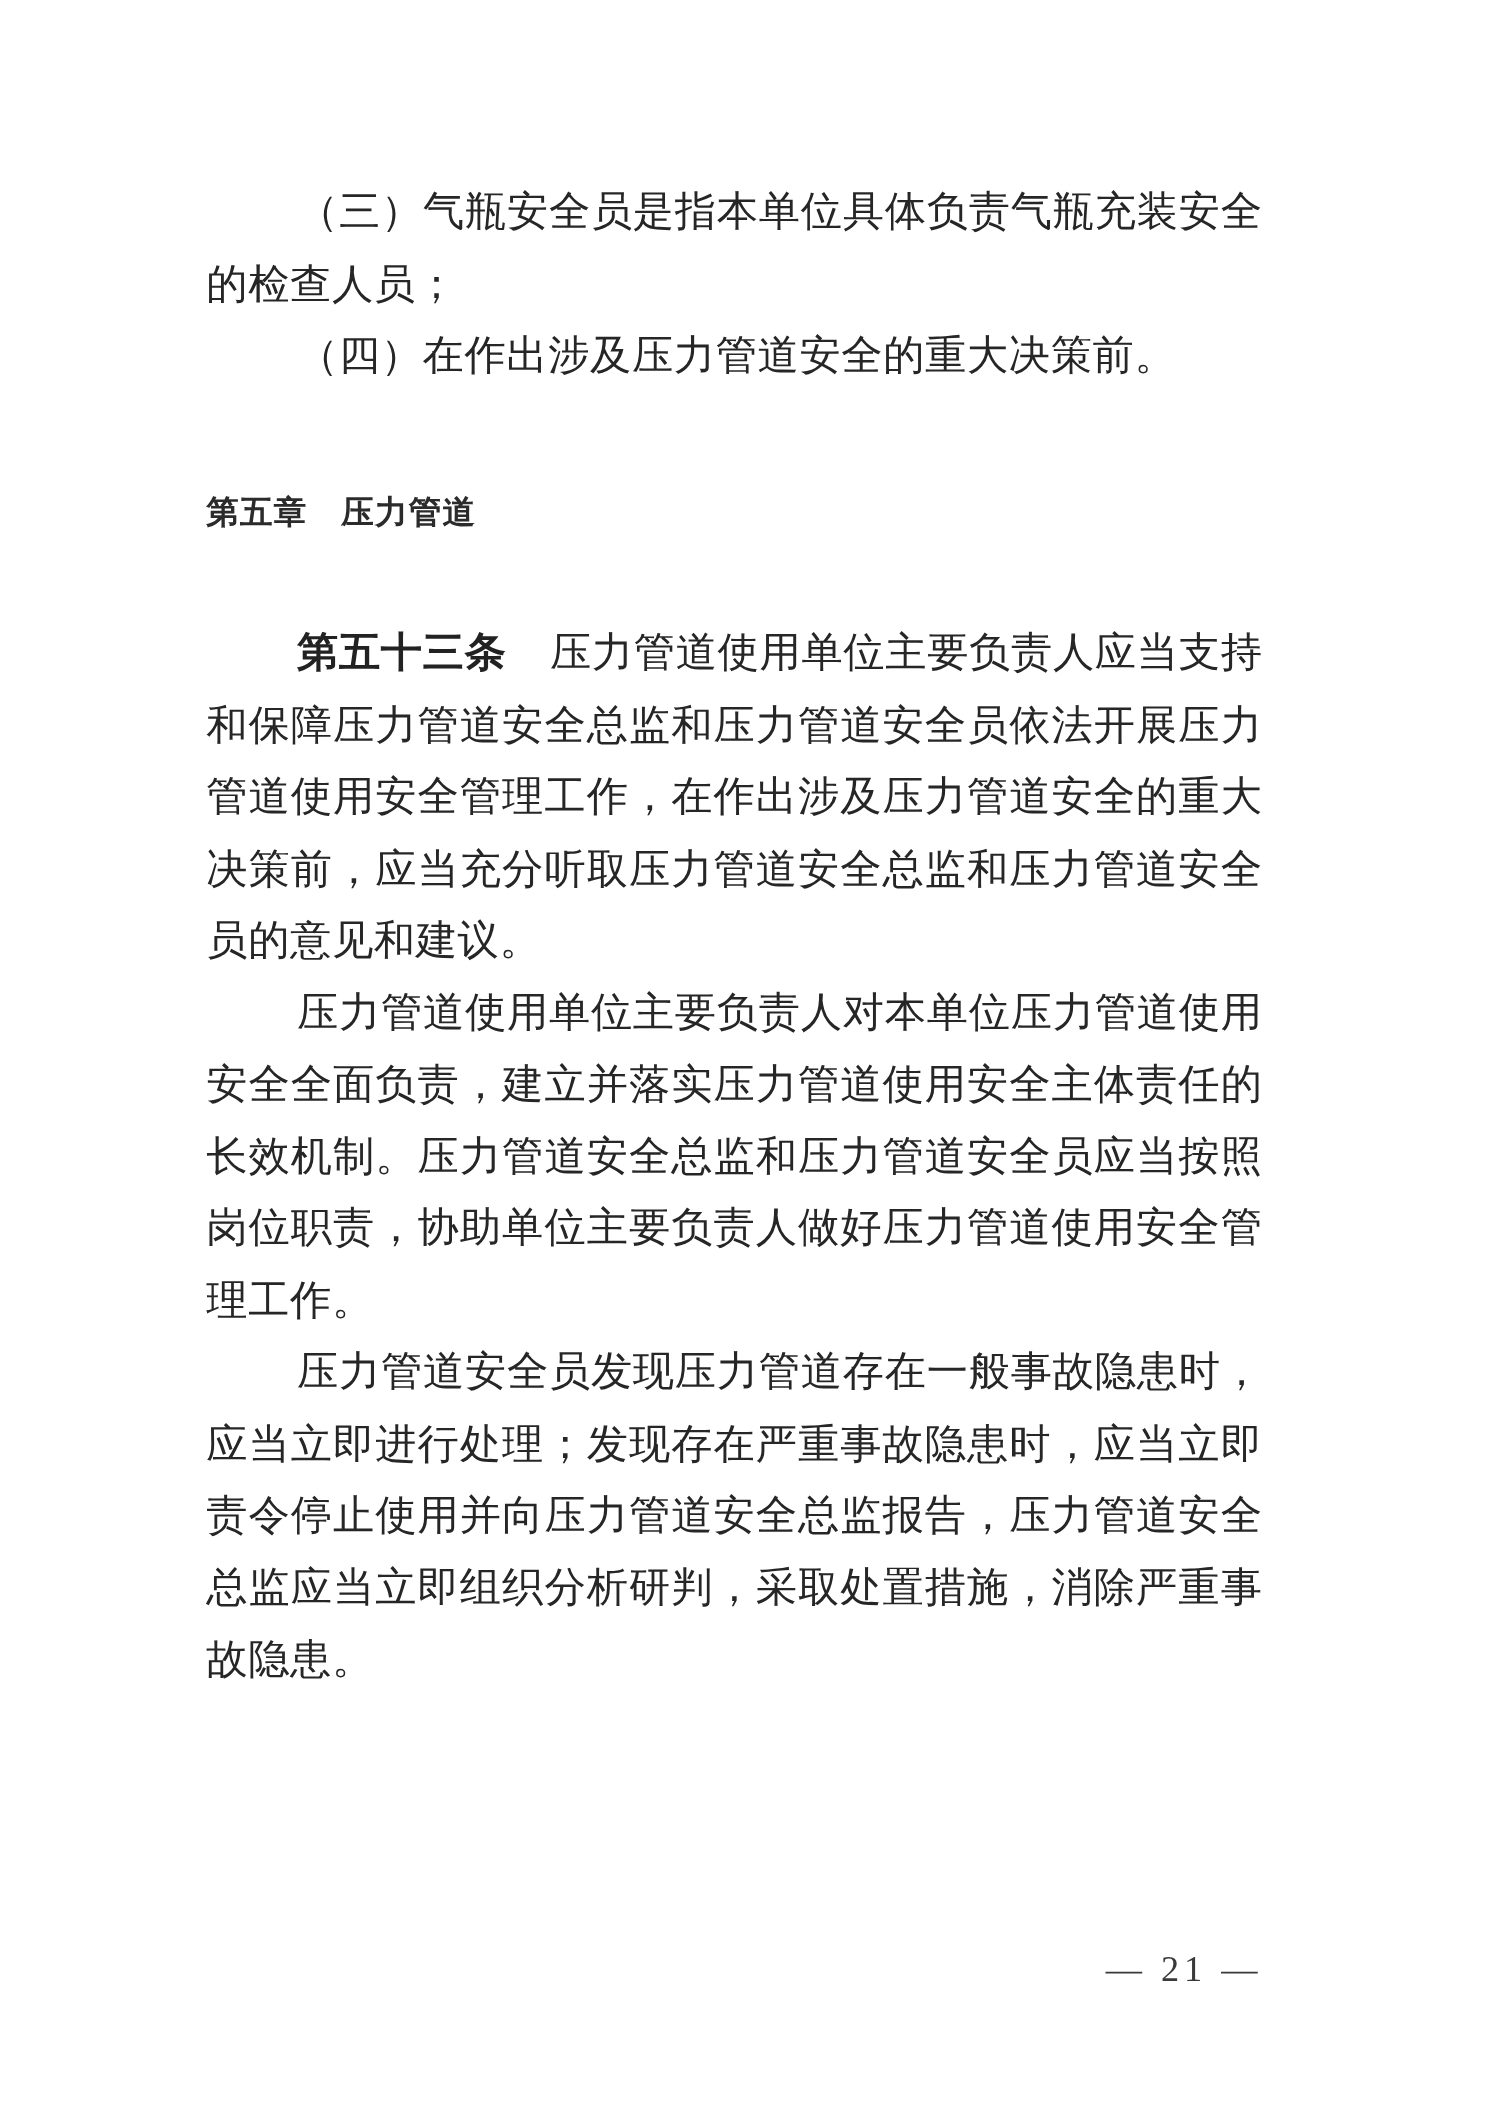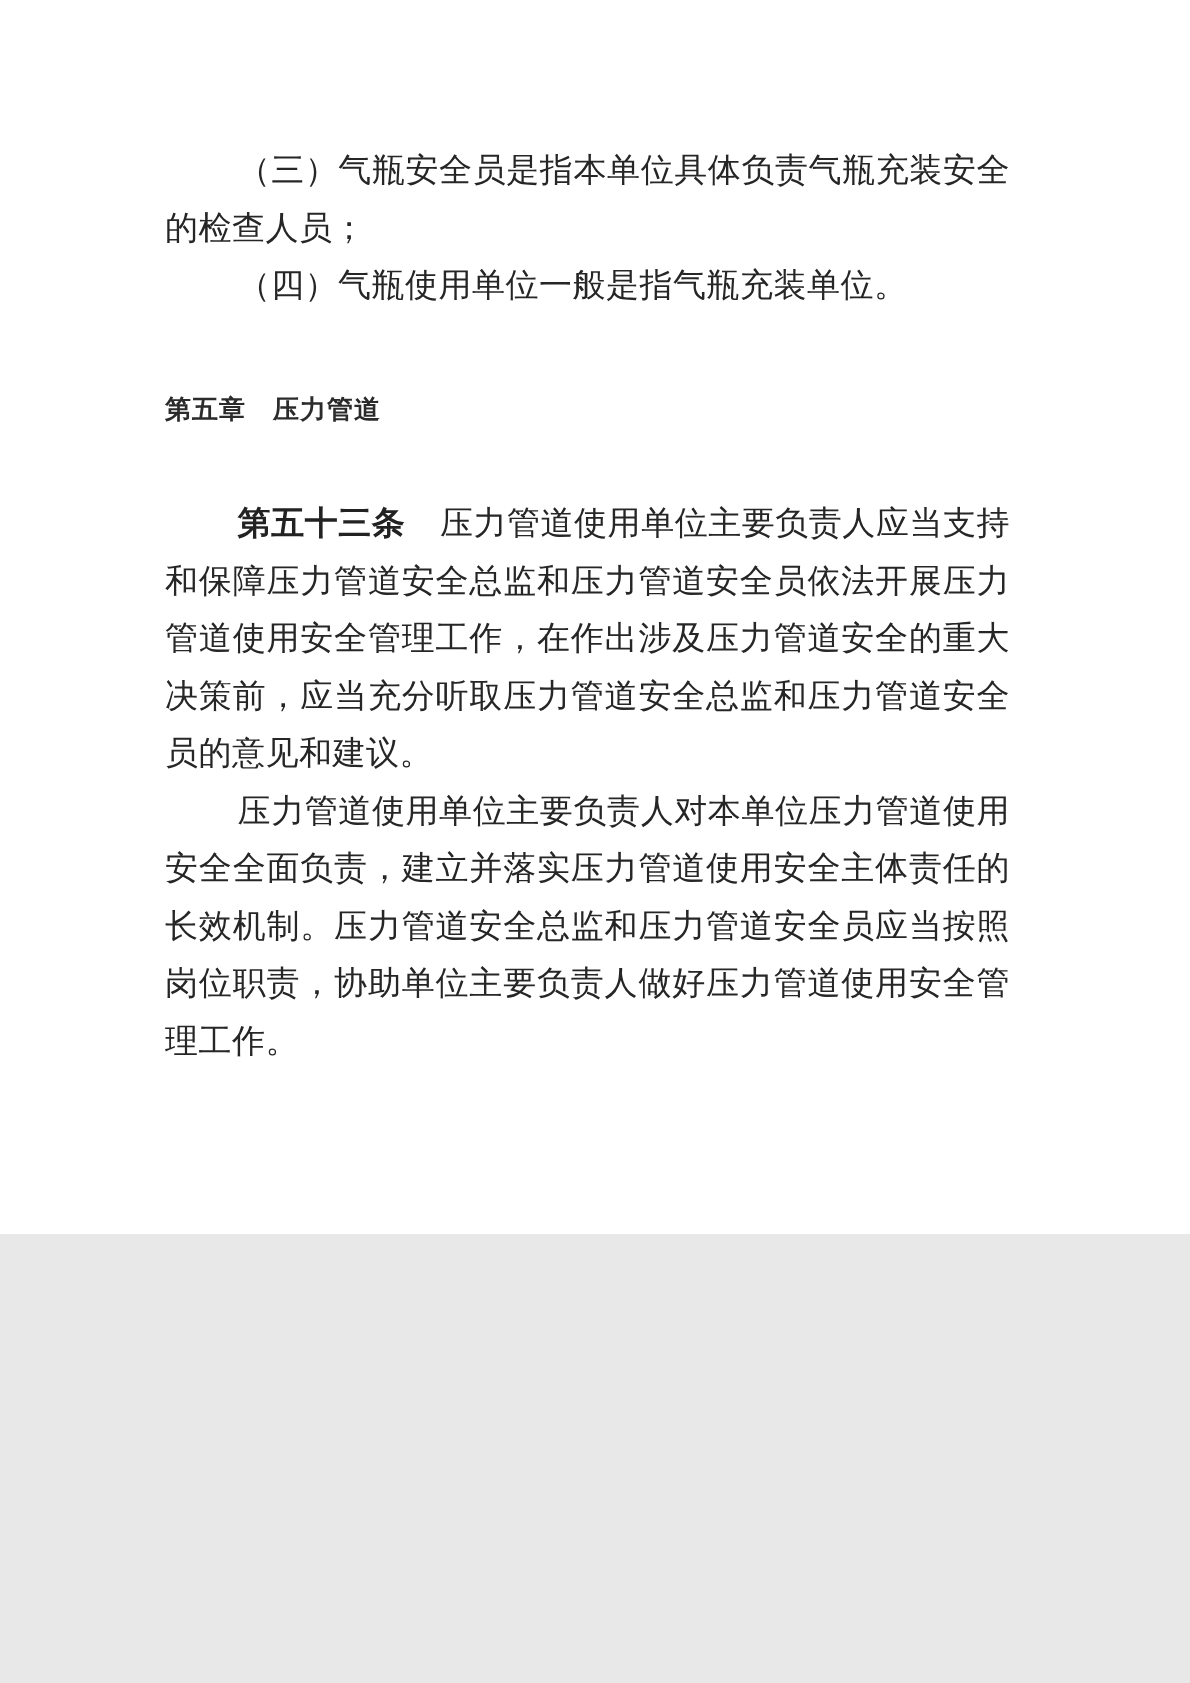--- a/index.html
+++ b/index.html
@@ -3,21 +3,21 @@
 <meta charset="utf-8">
 <style>
   html, body {
     margin: 0;
     padding: 0;
     background: #e8e8e8;
   }
   .page {
     position: relative;
     width: 1190px;
-    height: 1234px;
+    height: 1683px;
     margin: 0 auto;
     background: #ffffff;
     font-family: "Liberation Serif", serif;
     color: #262626;
     overflow: hidden;
   }
   .content {
     position: absolute;
     left: 165px;
     top: 142px;
@@ -60,28 +60,29 @@
   }
 </style>
 </head>
 <body>
 
 <div class="page">
   <div class="content">
 
     <p class="body-para">（三）气瓶安全员是指本单位具体负责气瓶充装安全的检查人员；</p>
 
-    <p class="body-para">（四）气瓶使用单位一般是指气瓶充装单位。</p>
+    <p class="body-para">（四）在作出涉及压力管道安全的重大决策前。</p>
 
     <h2 class="chapter-title">第五章　压力管道</h2>
 
 
     <p class="body-para">
       <span class="article-lead">第五十三条</span><span>压力管道使用单位主要负责人应当支持和保障压力管道安全总监和压力管道安全员依法开展压力管道使用安全管理工作，在作出涉及压力管道安全的重大决策前，应当充分听取压力管道安全总监和压力管道安全员的意见和建议。</span>
     </p>
 
     <p class="body-para">压力管道使用单位主要负责人对本单位压力管道使用安全全面负责，建立并落实压力管道使用安全主体责任的长效机制。压力管道安全总监和压力管道安全员应当按照岗位职责，协助单位主要负责人做好压力管道使用安全管理工作。</p>
 
+    <p class="body-para">压力管道安全员发现压力管道存在一般事故隐患时，应当立即进行处理；发现存在严重事故隐患时，应当立即责令停止使用并向压力管道安全总监报告，压力管道安全总监应当立即组织分析研判，采取处置措施，消除严重事故隐患。</p>
 
   </div>
 
   <div class="page-footer">— 21 —</div>
 </div>
 
 </body></html>

